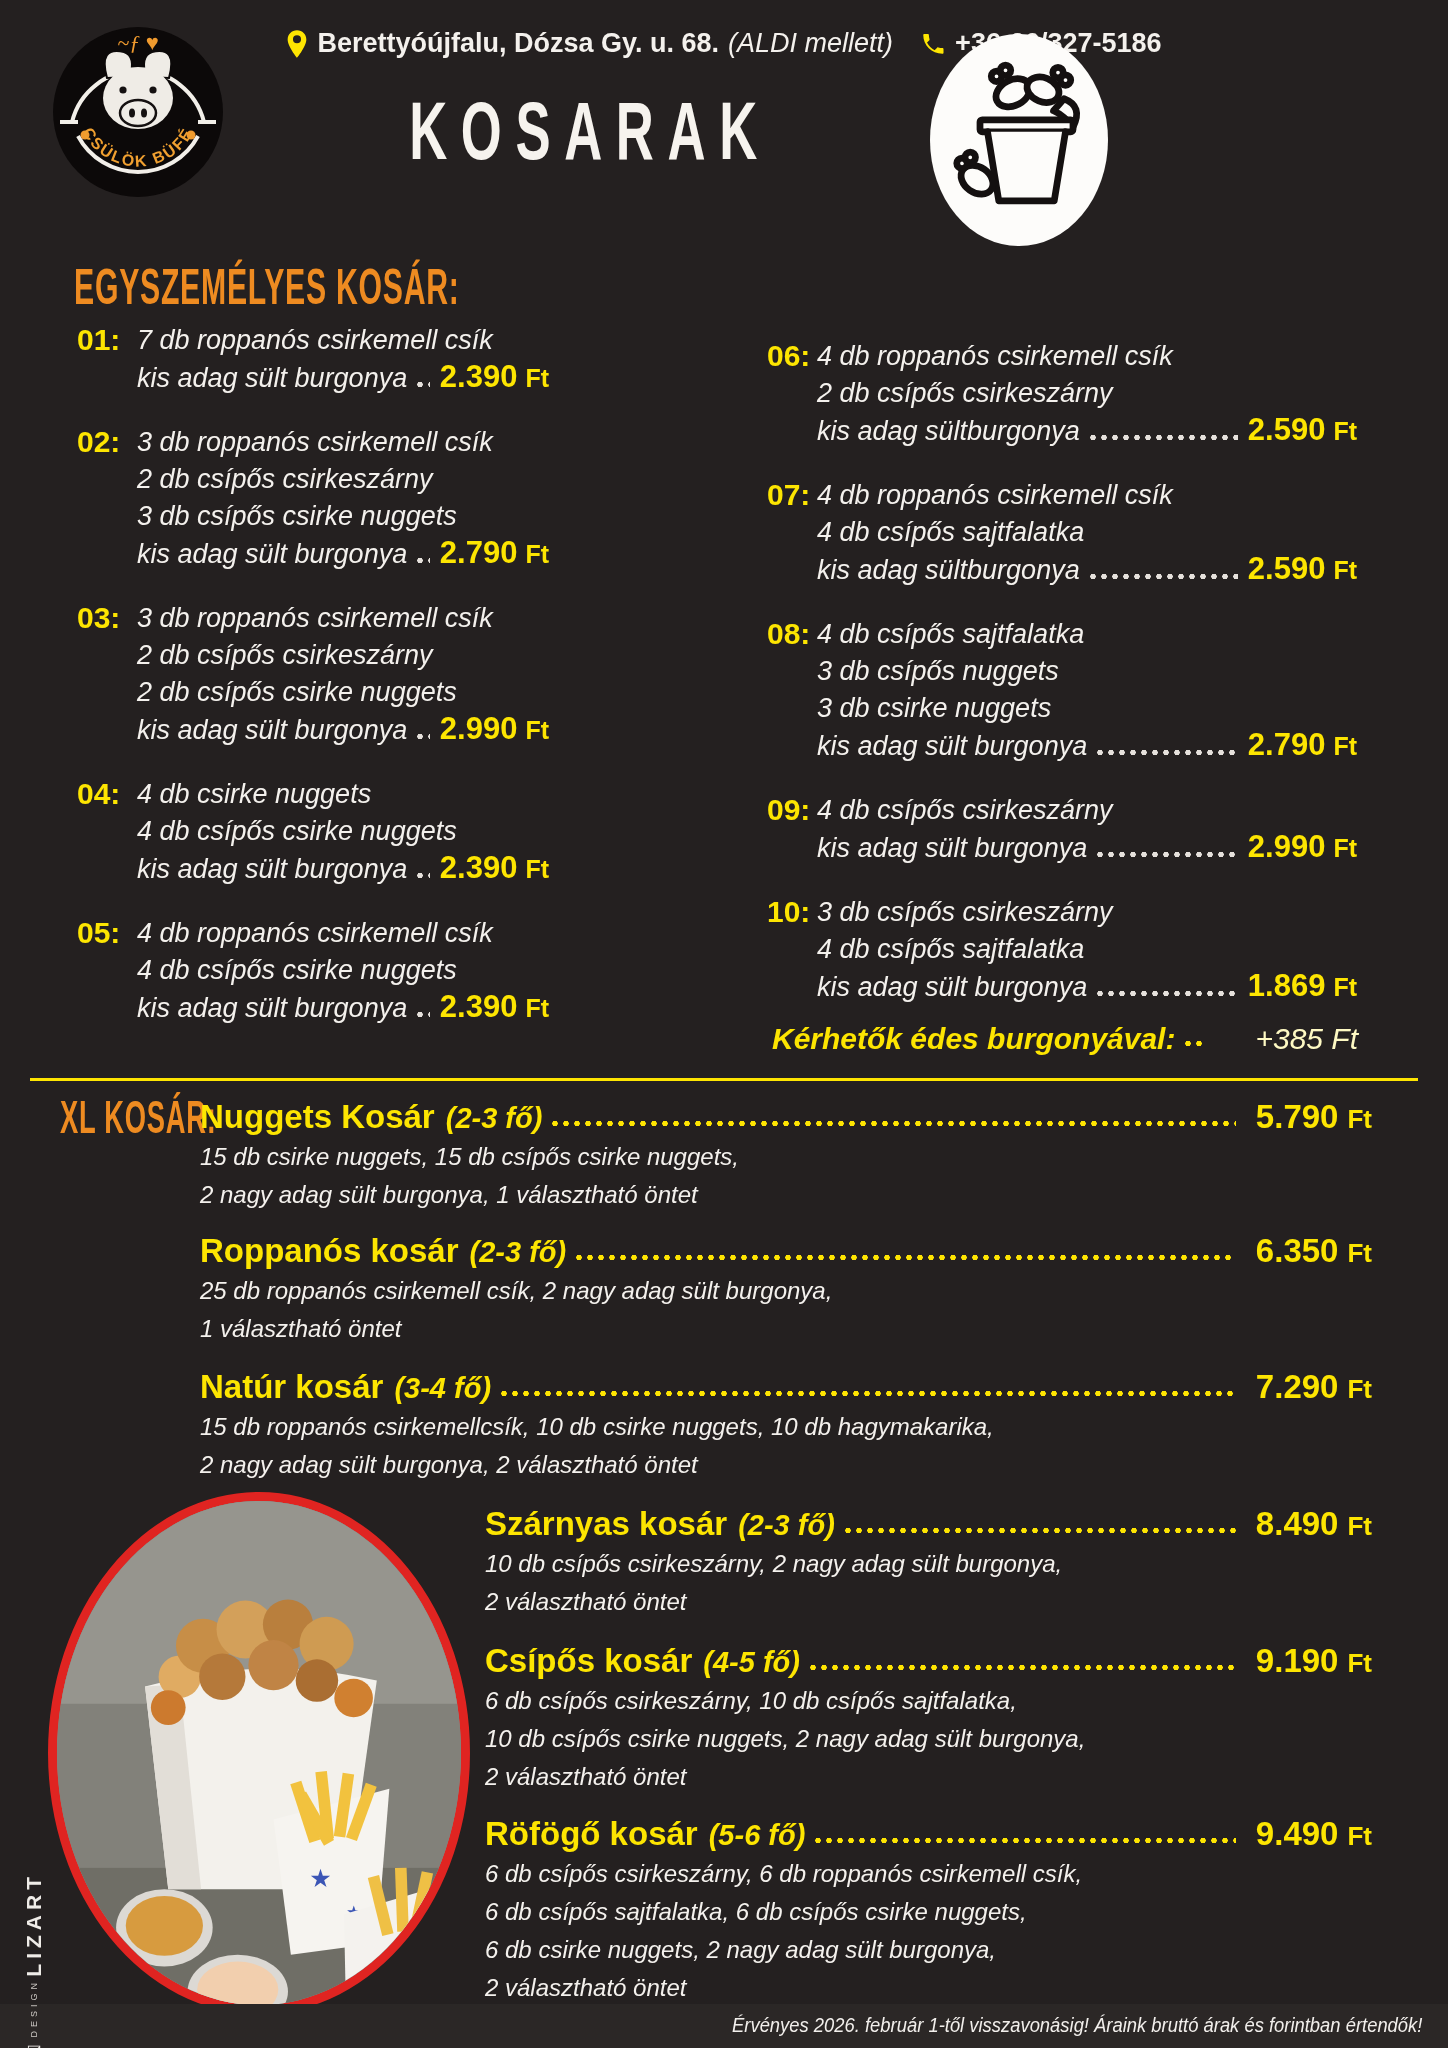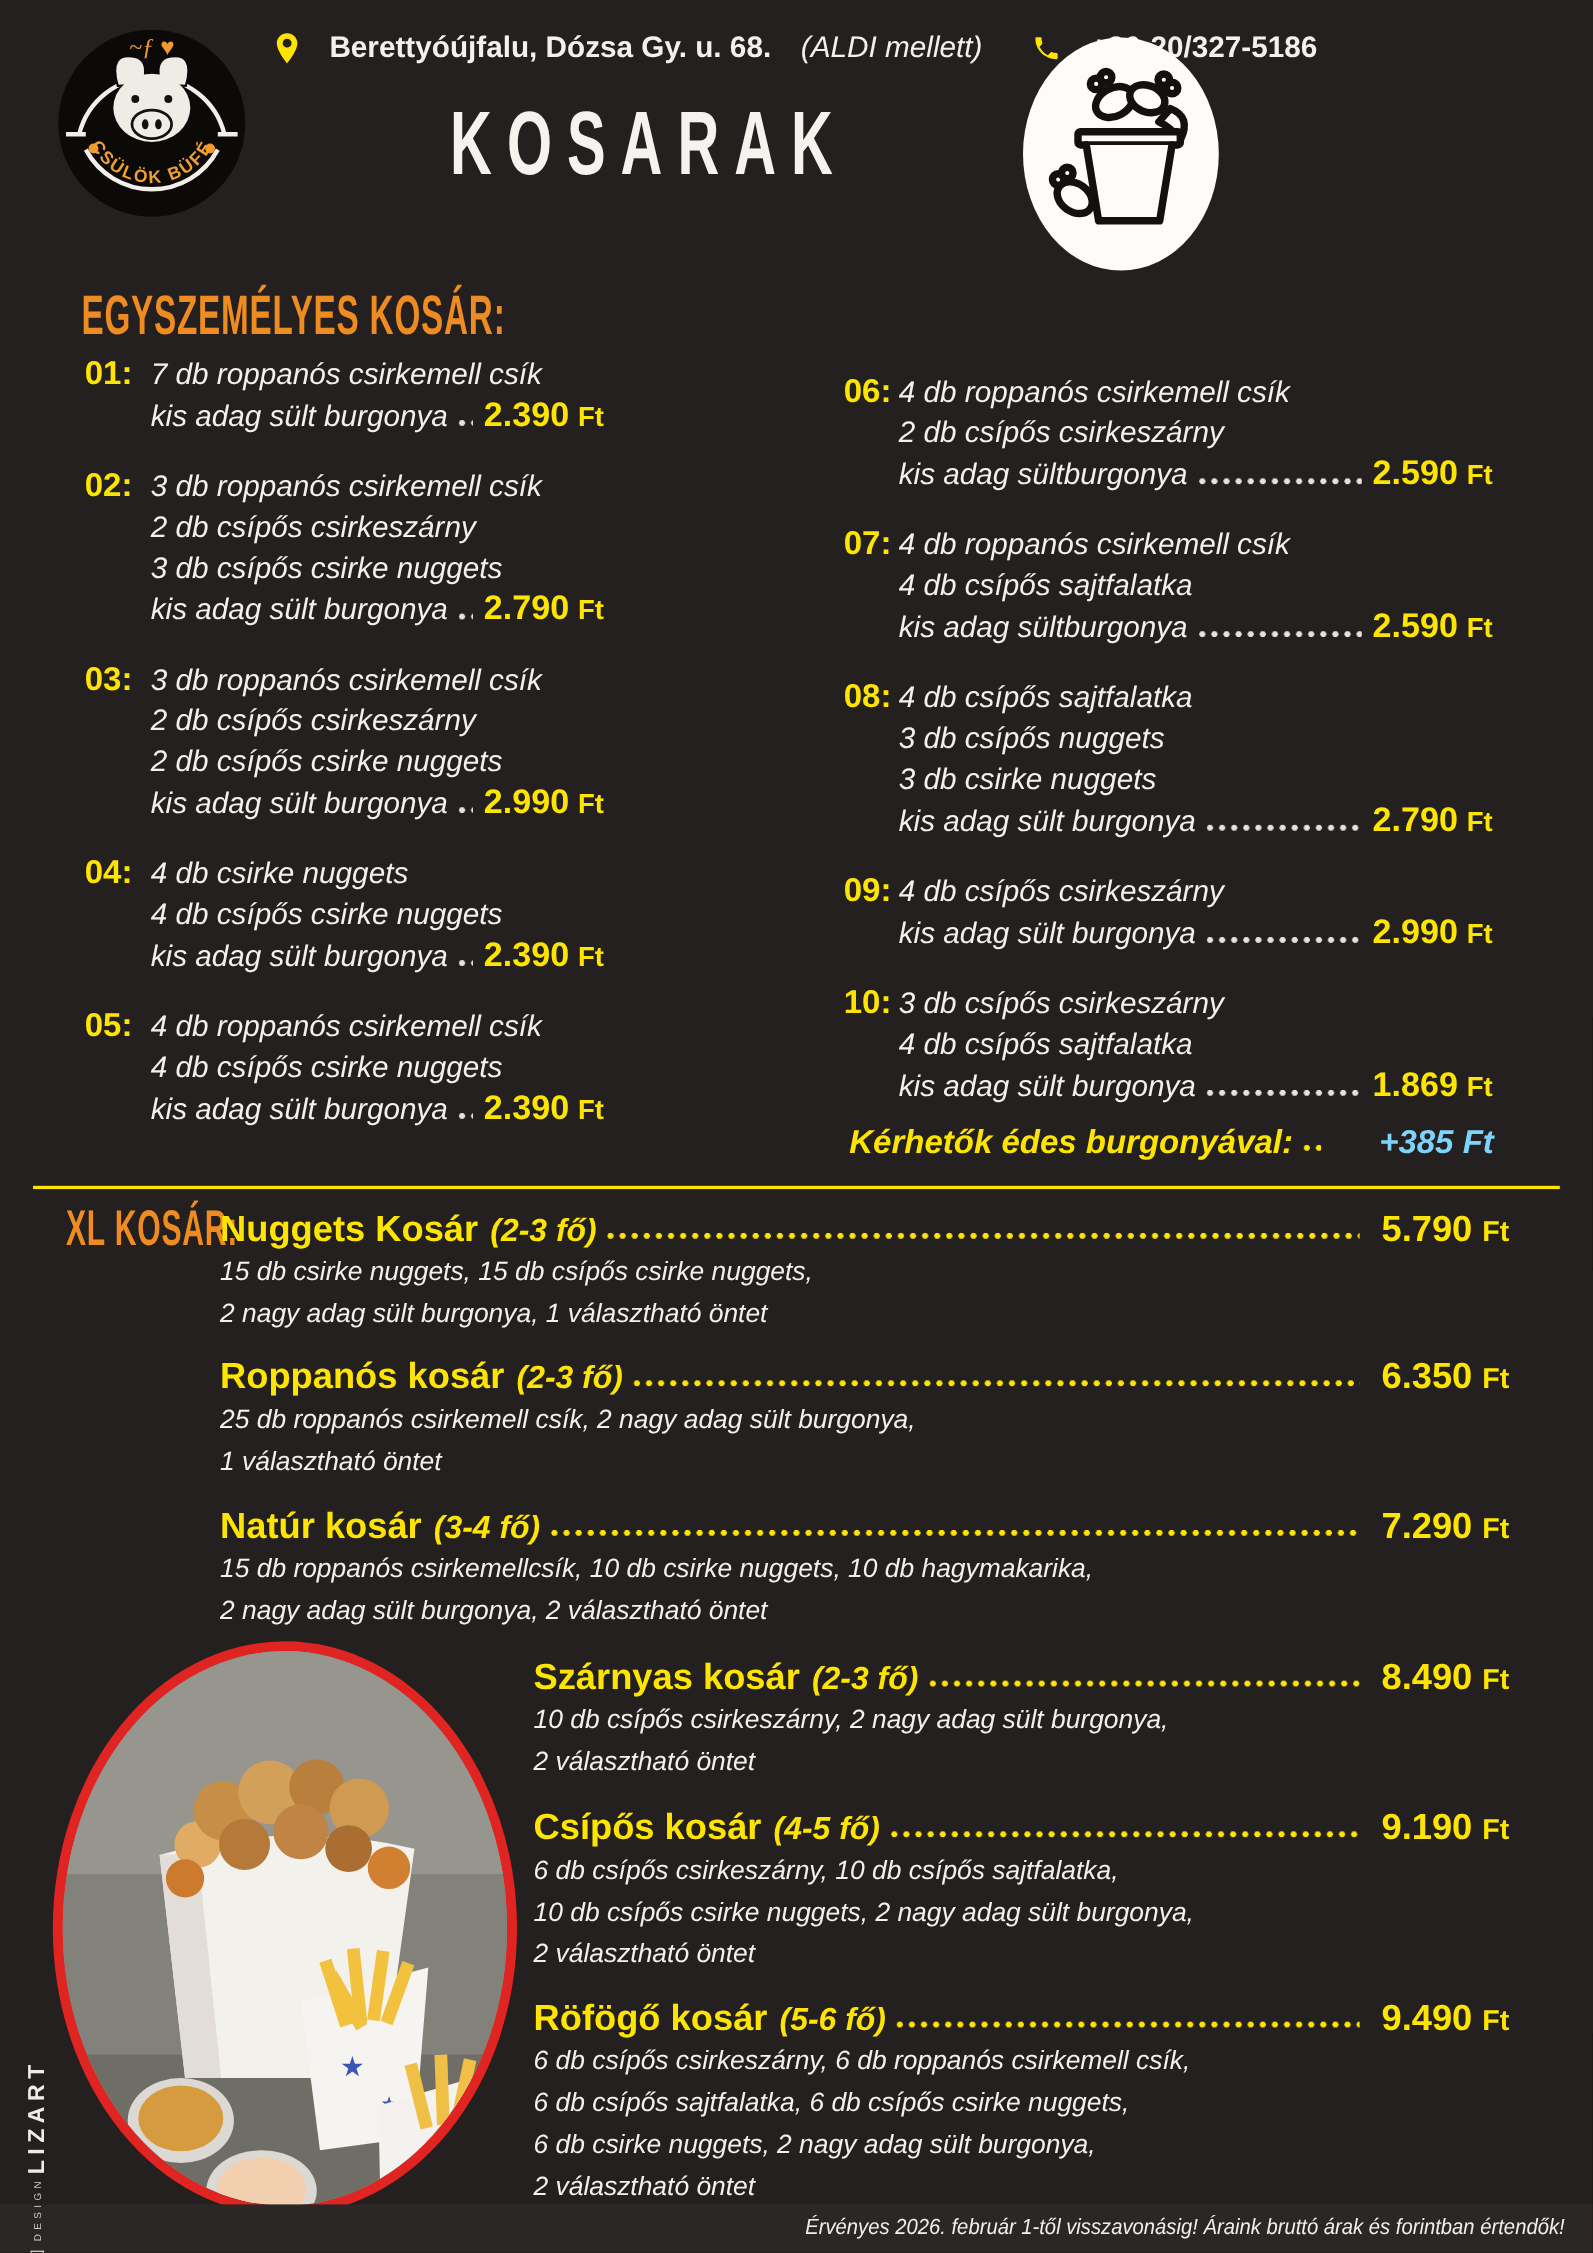--- a/index.html
+++ b/index.html
@@ -2,21 +2,21 @@
 <html><head>
 <meta charset="utf-8">
 <style>
   * { margin:0; padding:0; box-sizing:border-box; }
   html,body { width:1448px; }
   body { font-family:"Liberation Sans", sans-serif; background:#141111; }
   .page { position:relative; width:1448px; height:2048px; background:#242020; overflow:hidden; }
 
   
   .logo-wrap { position:absolute; left:52px; top:20px; width:172px; height:182px; }
-  .header-line { position:absolute; left:0; top:28px; width:1448px; display:flex; justify-content:center; align-items:center; gap:27px; }
+  .header-line { position:absolute; left:0; top:28px; width:1448px; display:flex; justify-content:center; align-items:center; gap:9px; }
   .addr { font-size:27px; font-weight:bold; color:#f4f1ed; }
   .addr-note { font-size:27px; font-style:italic; color:#f4f1ed; margin-right:18px; }
   .phone { font-size:27px; font-weight:bold; color:#f4f1ed; }
   .page-title { position:absolute; left:240px; top:84px; width:700px; text-align:center;
       font-size:62px; font-weight:bold; letter-spacing:16px; color:#f6f3ee;
       transform:scale(0.85,1.32); transform-origin:center top; white-space:nowrap; }
   .bucket-badge { position:absolute; left:930px; top:34px; width:178px; height:212px;
       background:#fdfcfa; border-radius:50%; display:flex; align-items:center; justify-content:center; }
 
   
@@ -38,21 +38,21 @@
   .col-right .prow { width:540px; }
   .leader { flex:1 1 auto; height:7px; align-self:flex-end; margin:0 10px 9px 10px;
       background-image:radial-gradient(circle at 3px 3.5px, #e6e1dc 2.5px, rgba(0,0,0,0) 3px);
       background-size:11px 7px; background-repeat:repeat-x; }
   .leader-y { background-image:radial-gradient(circle at 3px 3.5px, #fee501 2.5px, rgba(0,0,0,0) 3px); }
   .price { font-size:31px; font-weight:bold; color:#fde501; white-space:nowrap; }
   .ft { font-size:25px; font-weight:bold; color:#fde501; margin-left:8px; }
 
   .sweet-note { position:absolute; left:772px; top:1022px; width:586px; display:flex; align-items:baseline; }
   .sweet-label { font-size:30px; font-weight:bold; font-style:italic; color:#fde501; white-space:nowrap; }
-  .sweet-price { font-size:30px; font-weight:bold; font-style:italic; color:#7dd3fc; white-space:nowrap;margin-left:43px; }
+  .sweet-price { font-size:30px; font-weight:normal; font-style:italic; color:#fef9c3; white-space:nowrap;margin-left:43px; }
 
   .sep { position:absolute; left:30px; top:1078px; width:1388px; height:3px; background:#fee501; }
 
   
   .xl-item { position:absolute; }
   .xl-row { display:flex; align-items:baseline; }
   .xl-name { font-size:33px; font-weight:bold; color:#fde501; white-space:nowrap; }
   .xl-serves { font-size:29px; font-weight:bold; font-style:italic; color:#fde501; margin-left:11px; white-space:nowrap; }
   .xl-price { font-size:33px; font-weight:bold; color:#fde501; white-space:nowrap;margin-left:10px; }
   .xl-ft { font-size:26px; font-weight:bold; color:#fde501; margin-left:9px; }

